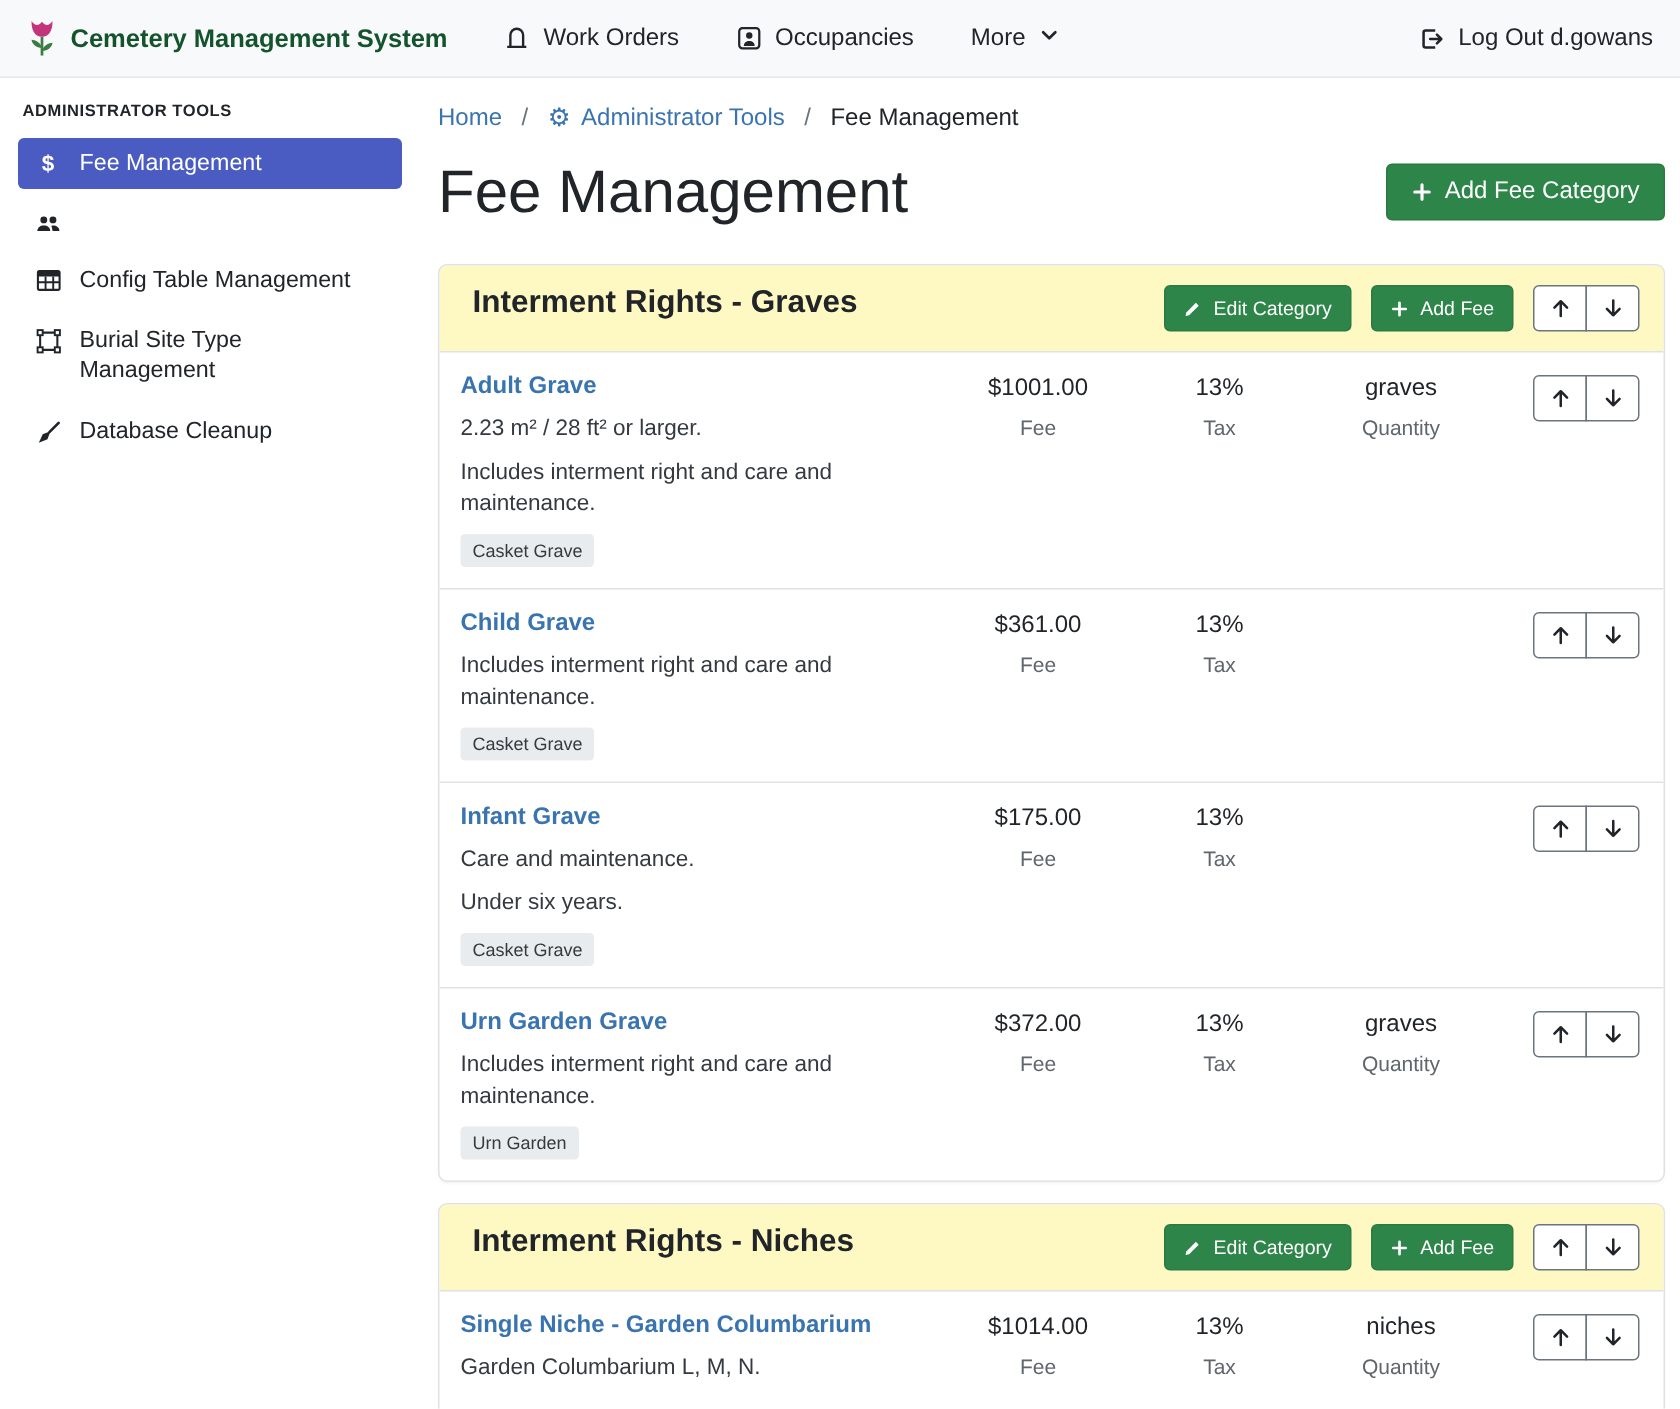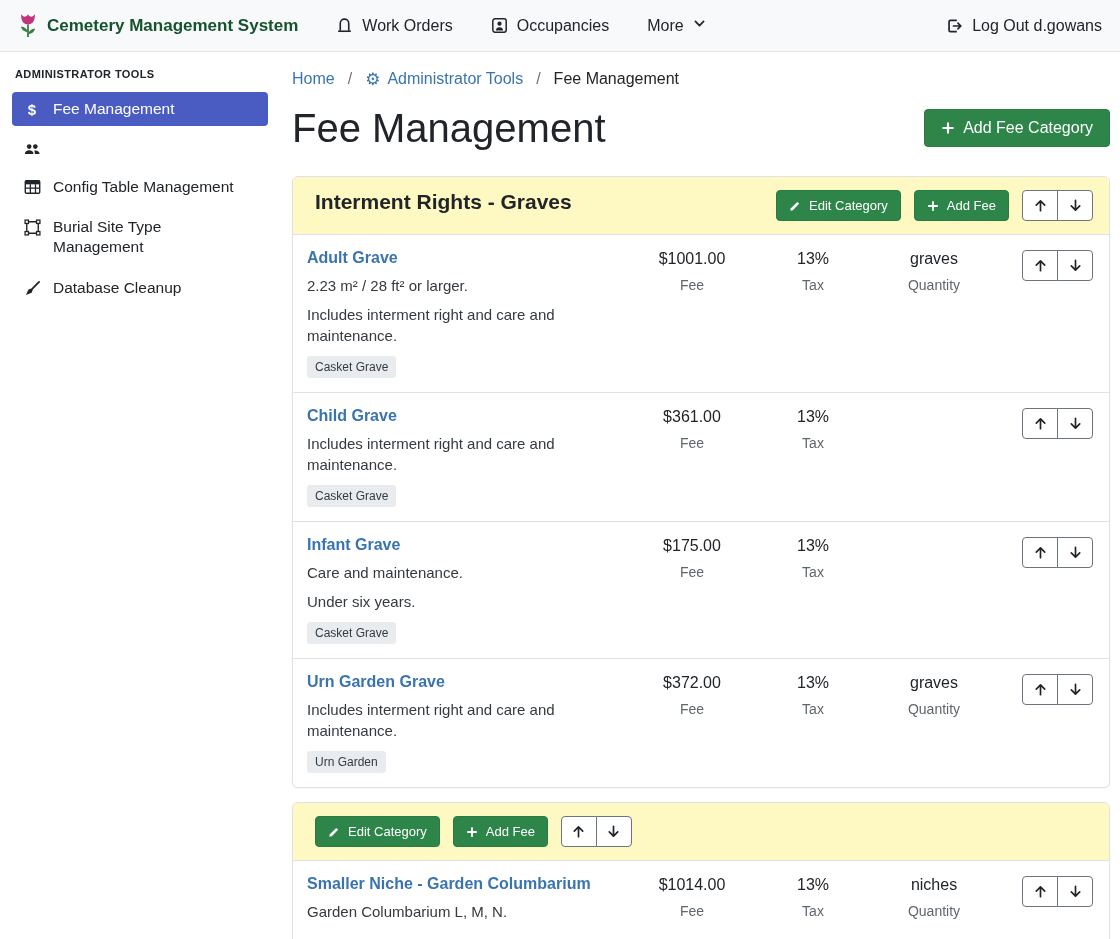--- a/index.html
+++ b/index.html
@@ -416,20 +416,21 @@
                   <path d="M8 2.5 V13 M3.5 8.5 L8 13 l4.5-4.5" stroke="#212529" stroke-width="1.8" fill="none" stroke-linecap="round" stroke-linejoin="round"></path>
                 </svg>
             </button>
           </div>
         </div>
       </div>
     </section>
 
     <section class="card">
       <div class="card-header">
+        <div class="card-title">Interment Rights - Niches</div>
         <div class="header-actions">
           <button class="btn-green btn-sm">
             <span>
               <svg width="12" height="12" viewBox="0 0 16 16">
                   <path d="M2.5 11 L11 2.5 13.5 5 5 13.5 1.8 14.2 Z" fill="#fff"></path>
                 </svg>
             </span>
             <span>Edit Category</span>
           </button>
           <button class="btn-green btn-sm">
@@ -450,21 +451,21 @@
               <svg width="15" height="15" viewBox="0 0 16 16">
                   <path d="M8 2.5 V13 M3.5 8.5 L8 13 l4.5-4.5" stroke="#212529" stroke-width="1.8" fill="none" stroke-linecap="round" stroke-linejoin="round"></path>
                 </svg>
             </button>
           </div>
         </div>
       </div>
 
       <div class="fee-row">
         <div class="fee-main">
-          <a class="fee-name">Smaller Niche - Garden Columbarium</a>
+          <a class="fee-name">Single Niche - Garden Columbarium</a>
           <div class="fee-desc auto-hide">Garden Columbarium L, M, N.</div>
           
           
         </div>
         <div class="fee-col col-amount">
           <div class="val">$1014.00</div>
           <div class="sub">Fee</div>
         </div>
         <div class="fee-col col-tax">
           <div class="val">13%</div>

